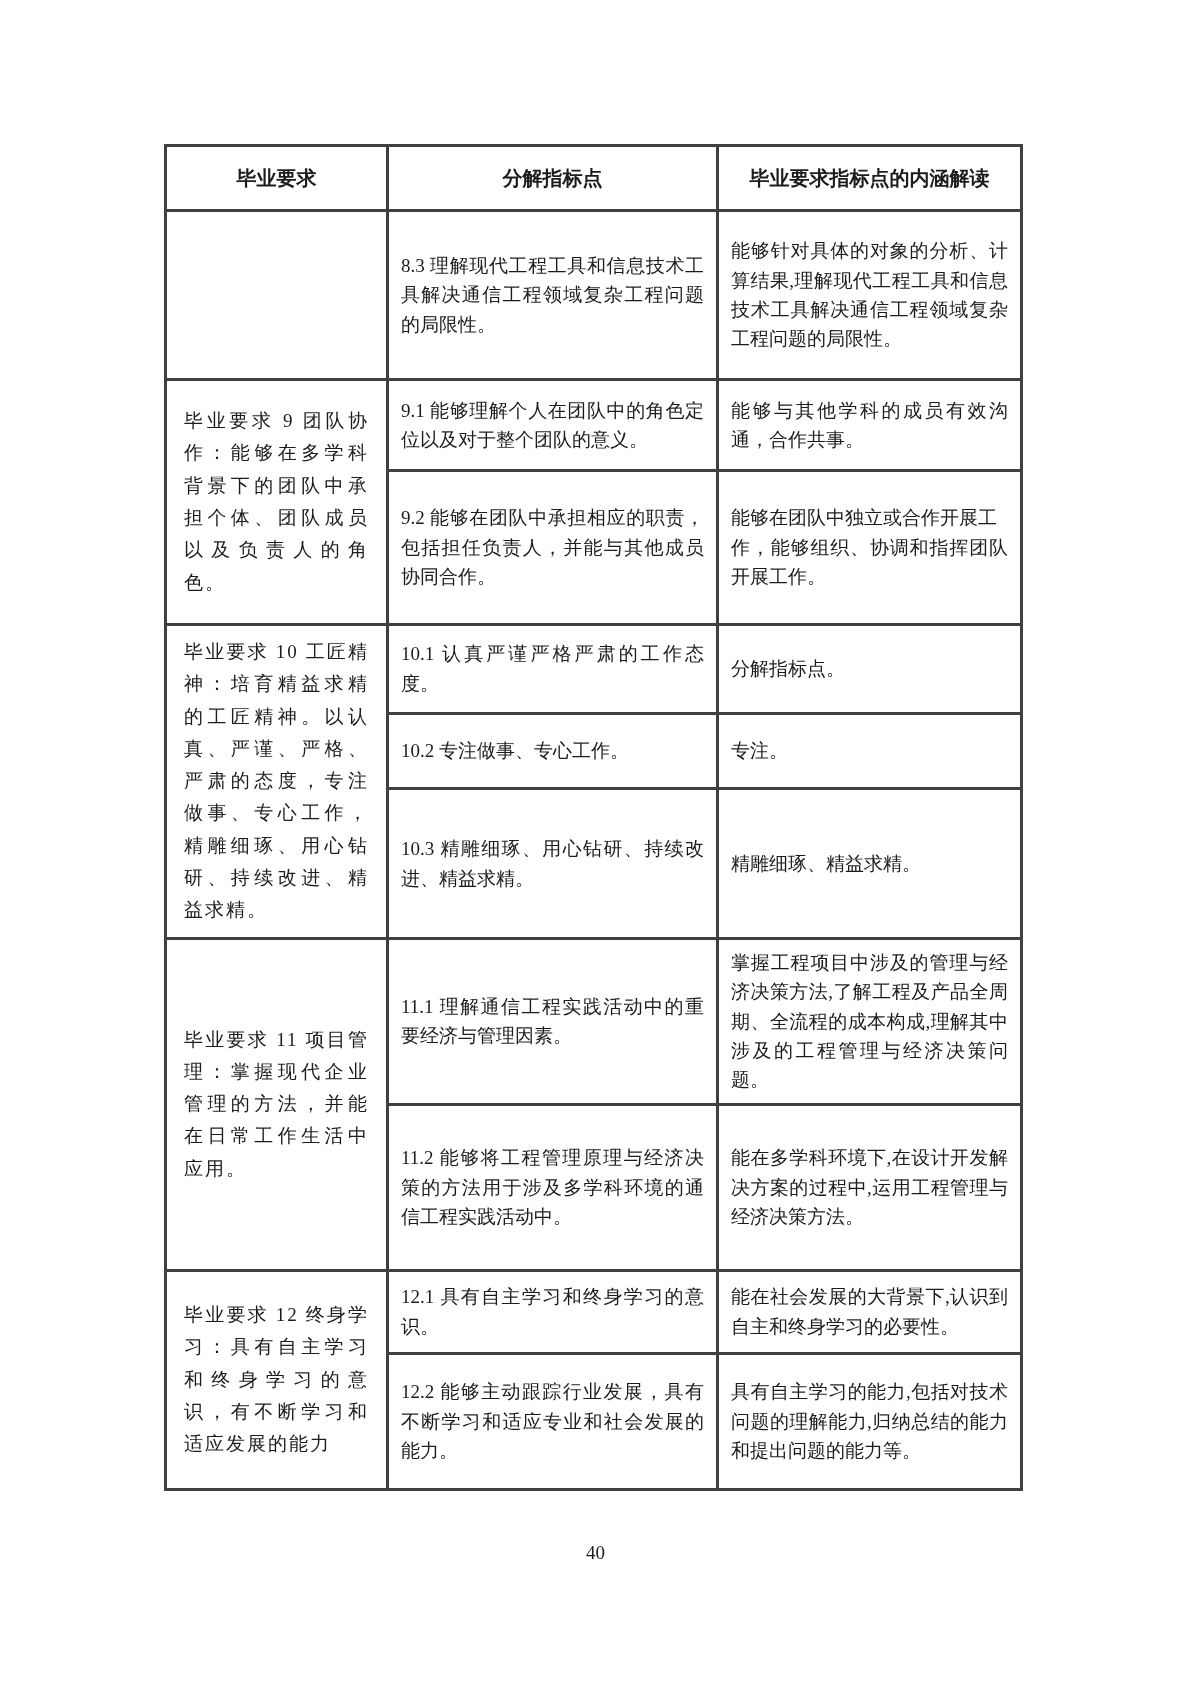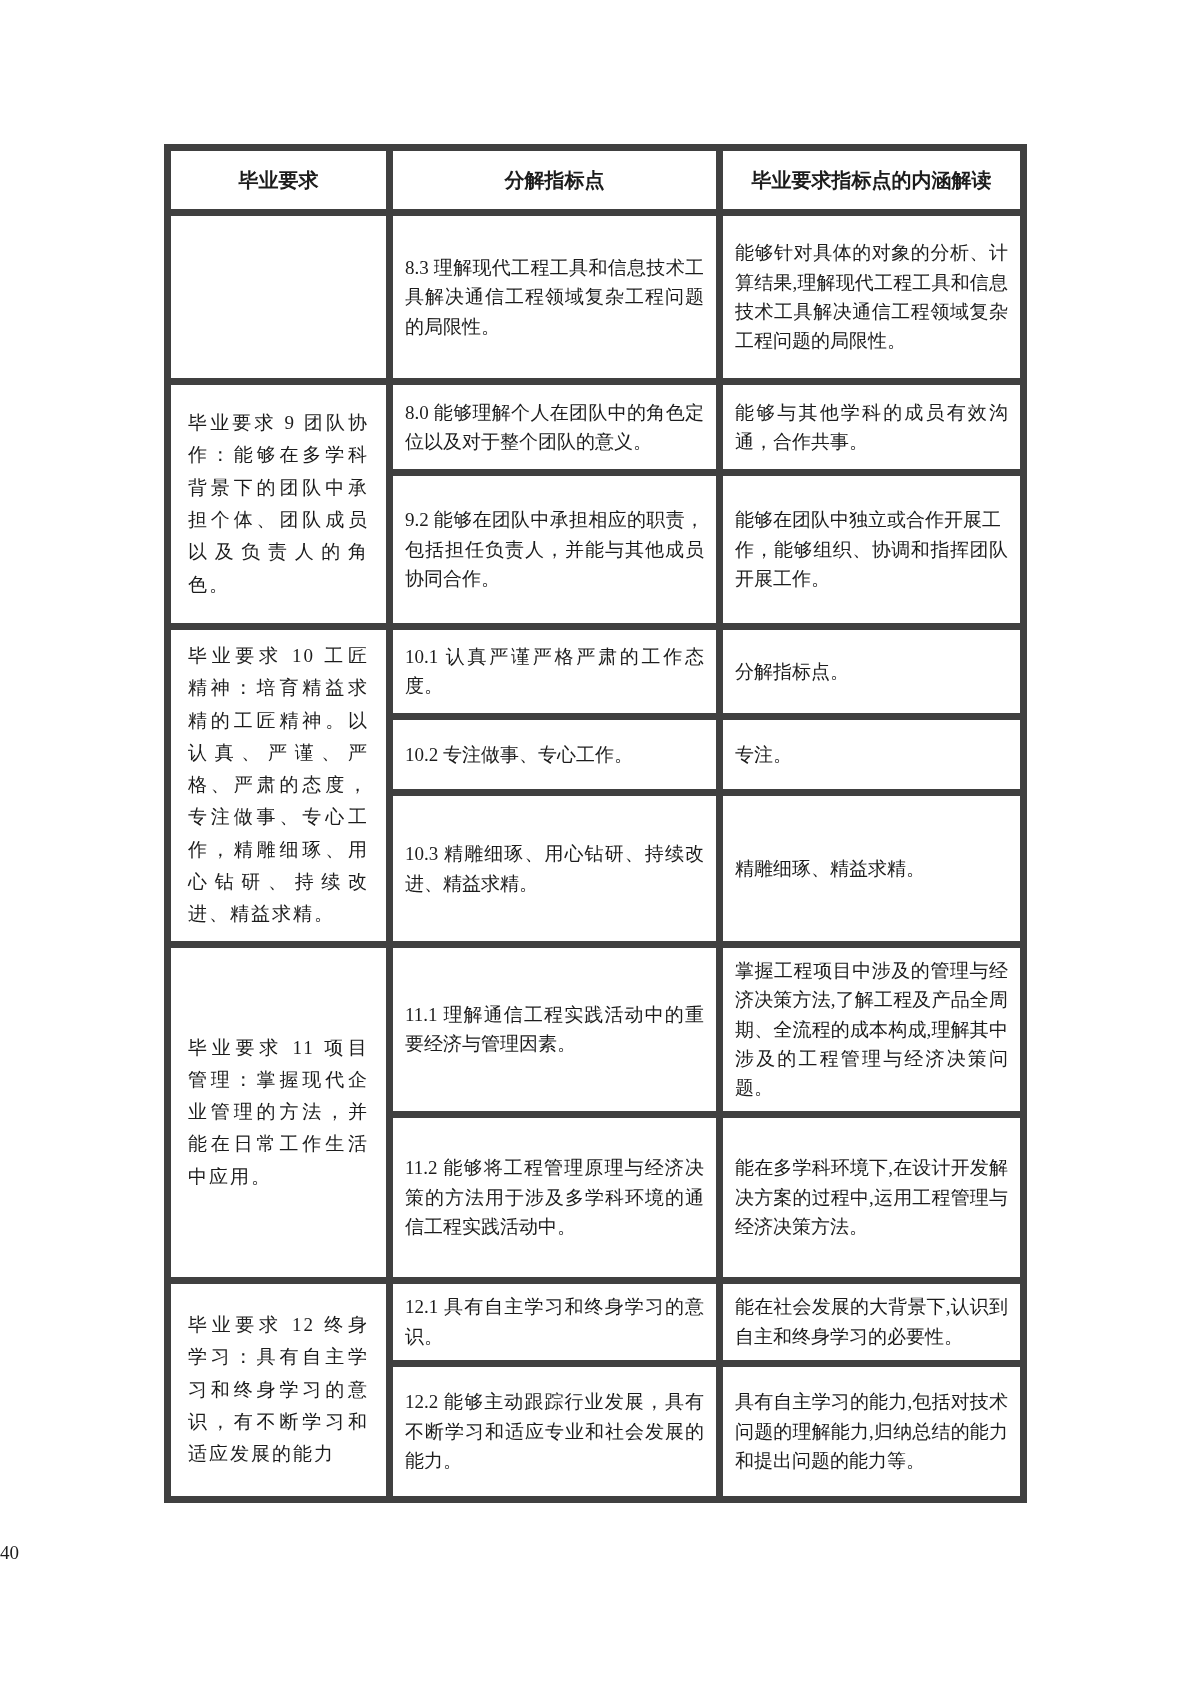--- a/index.html
+++ b/index.html
@@ -18,21 +18,21 @@
   table.req-table {
     position: absolute;
     left: 164px;
     top: 144px;
     width: 856px;
     border-collapse: collapse;
     table-layout: fixed;
     border: 2px solid #2b2b2b;
   }
   .req-table th, .req-table td {
-    border: 7px solid #404040;
+    border: 3px solid #404040;
     vertical-align: middle;
     box-sizing: border-box;
   }
   .req-table th {
     font-size: 20px;
     font-weight: bold;
     text-align: center;
     padding: 4px 6px;
   }
   .req-table td {
@@ -59,20 +59,21 @@
   tr.r-103   { height: 138px; margin-left: 18px; }
   tr.r-111   { height: 164px; }
   tr.r-112   { height: 166px; }
   tr.r-121   { height: 83px; }
   tr.r-122   { height: 136px; }
   .page-number {
     position: absolute;
     top: 1542px;
     left: 0;
     width: 100%;
+    text-align: center;
     font-size: 19px;
     color: #1c1c1c;
   }
 </style>
 </head>
 <body>
 
 <div class="page">
 
   <table class="req-table">
@@ -90,21 +91,21 @@
     </thead>
     <tbody>
       <tr class="r-83">
         <td class="req-cell"></td>
         <td class="ind-cell">8.3 理解现代工程工具和信息技术工具解决通信工程领域复杂工程问题的局限性。</td>
         <td class="interp-cell">能够针对具体的对象的分析、计算结果,理解现代工程工具和信息技术工具解决通信工程领域复杂工程问题的局限性。</td>
       </tr>
 
       <tr class="r-91">
         <td class="req-cell" rowspan="2">毕业要求 9 团队协作：能够在多学科背景下的团队中承担个体、团队成员以及负责人的角色。</td>
-        <td class="ind-cell">8.0 能够理解个人在团队中的角色定位以及对于整个团队的意义。</td>
+        <td class="ind-cell">9.1 能够理解个人在团队中的角色定位以及对于整个团队的意义。</td>
         <td class="interp-cell">能够与其他学科的成员有效沟通，合作共事。</td>
       </tr>
       <tr class="r-92">
         <td class="ind-cell">9.2 能够在团队中承担相应的职责，包括担任负责人，并能与其他成员协同合作。</td>
         <td class="interp-cell">能够在团队中独立或合作开展工
 作，能够组织、协调和指挥团队开展工作。</td>
       </tr>
 
       <tr class="r-101">
         <td class="req-cell" rowspan="3">毕业要求 10 工匠精神：培育精益求精的工匠精神。以认真、严谨、严格、严肃的态度，专注做事、专心工作，精雕细琢、用心钻研、持续改进、精益求精。</td>

